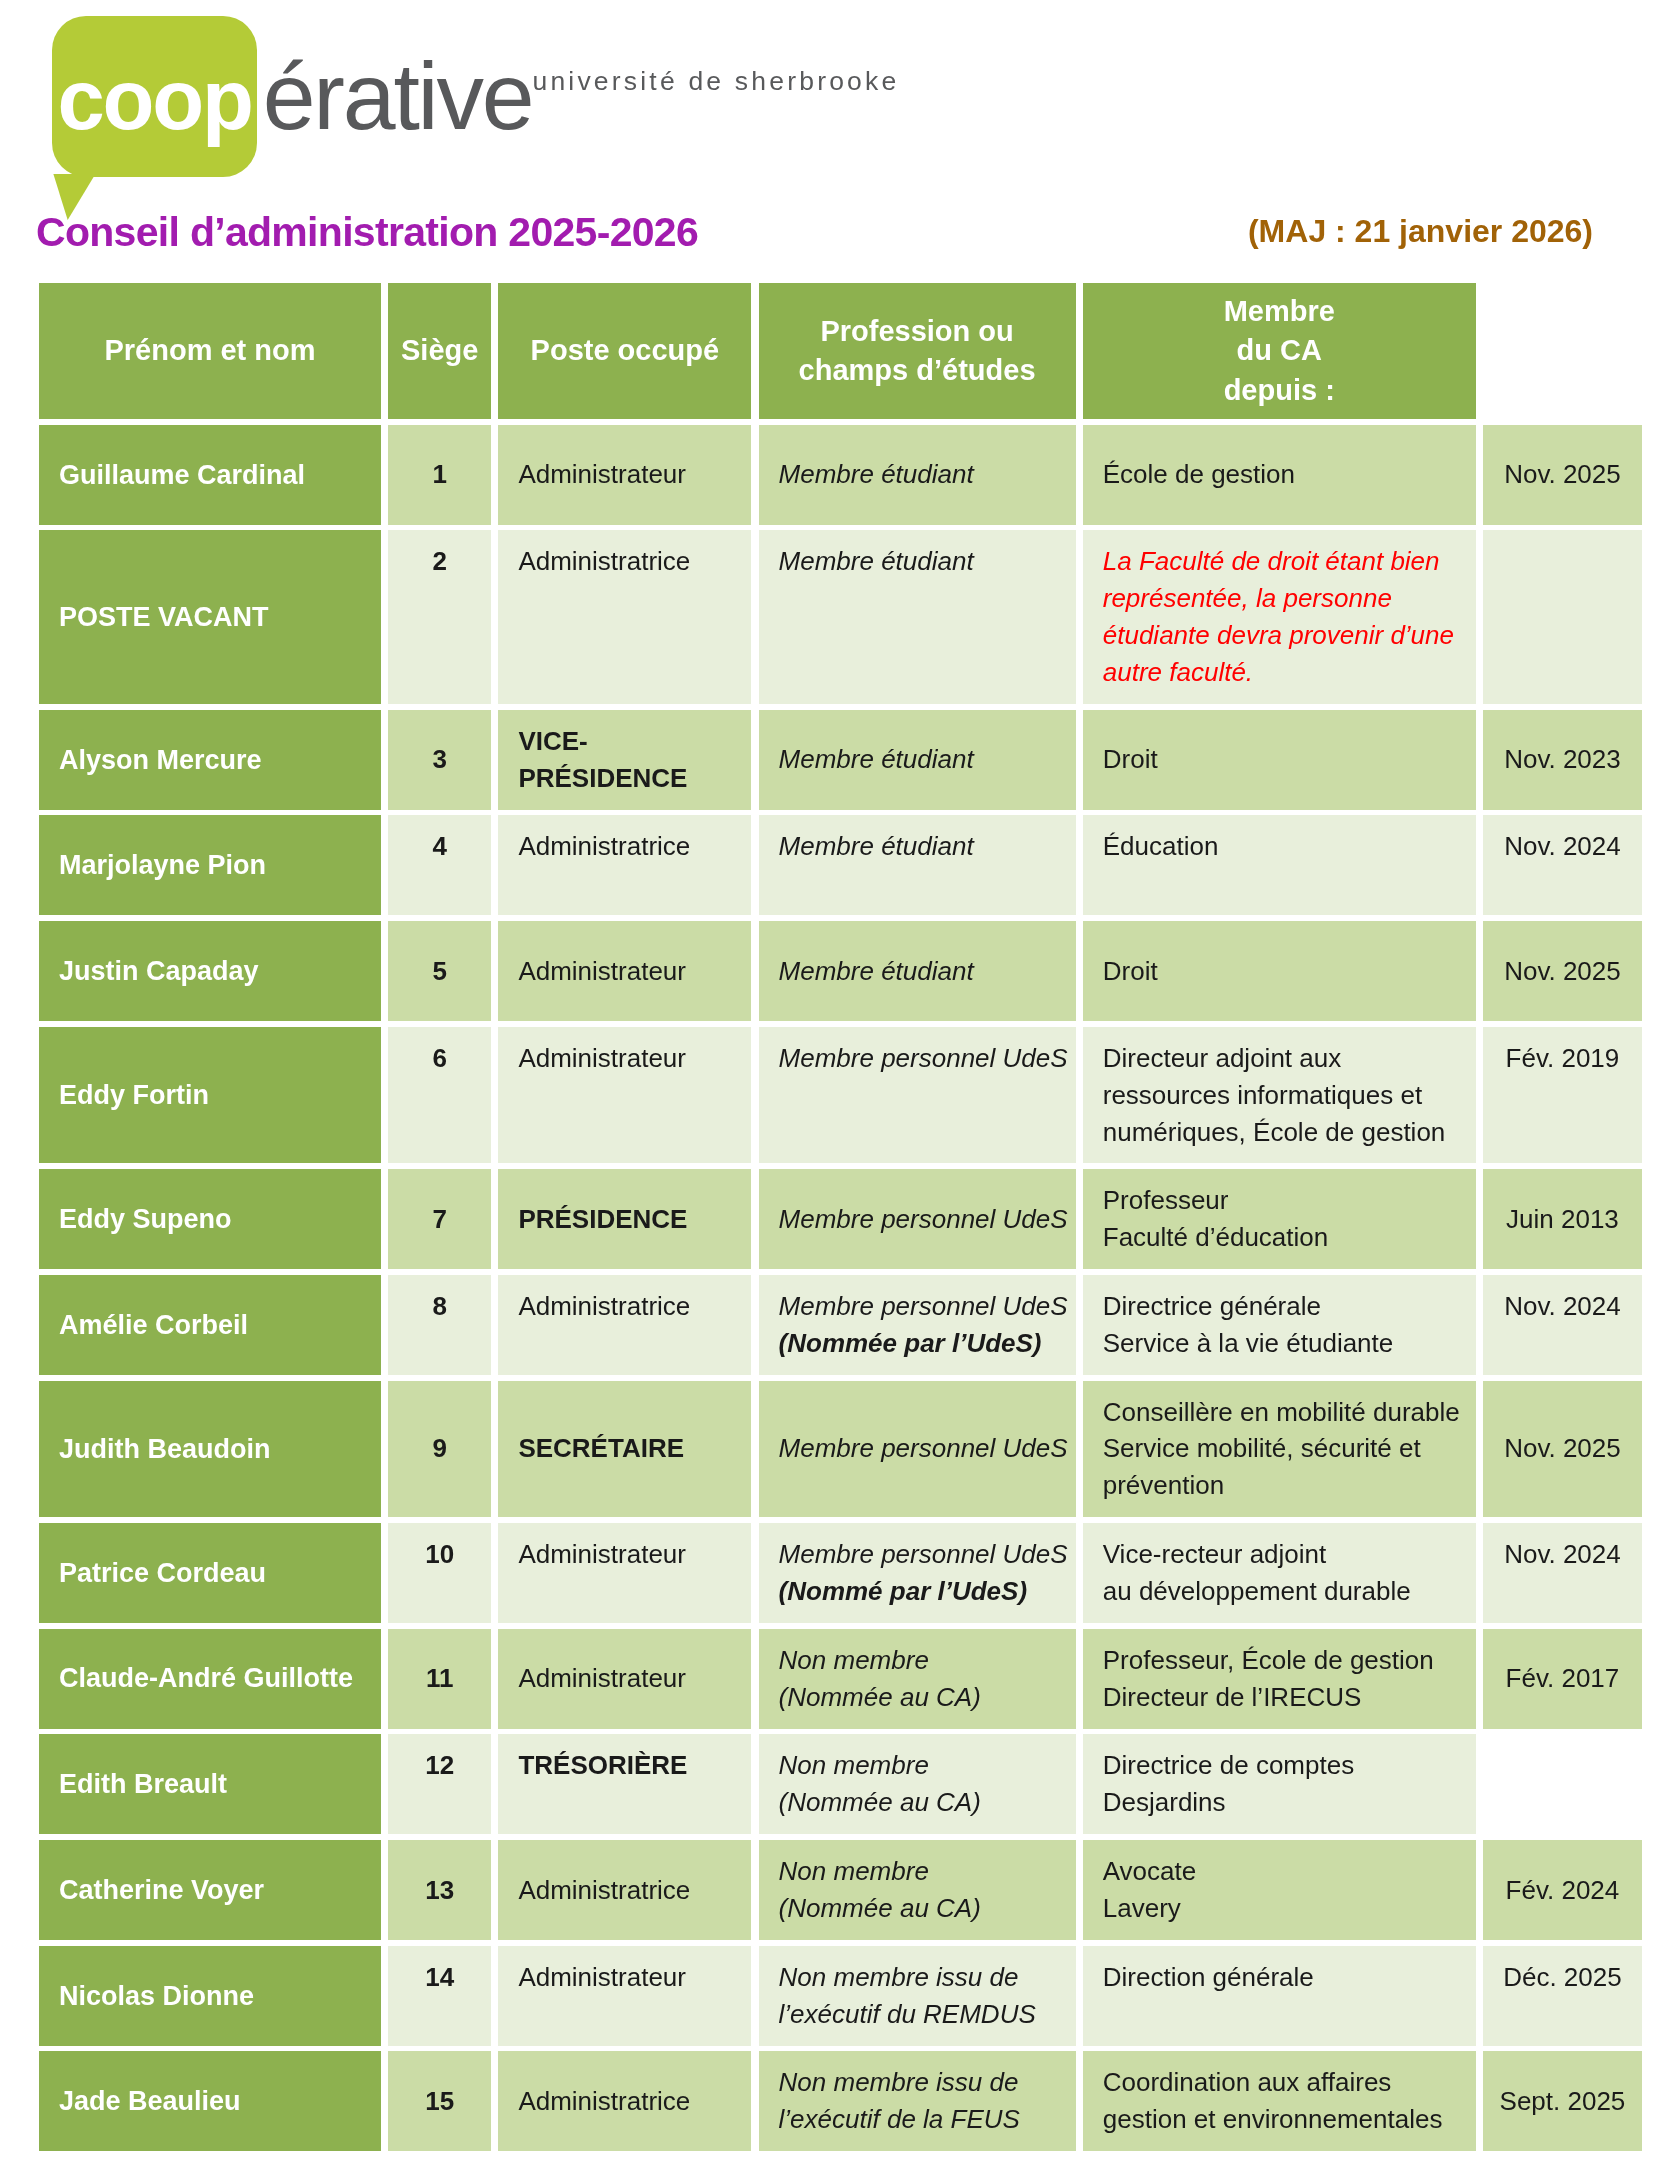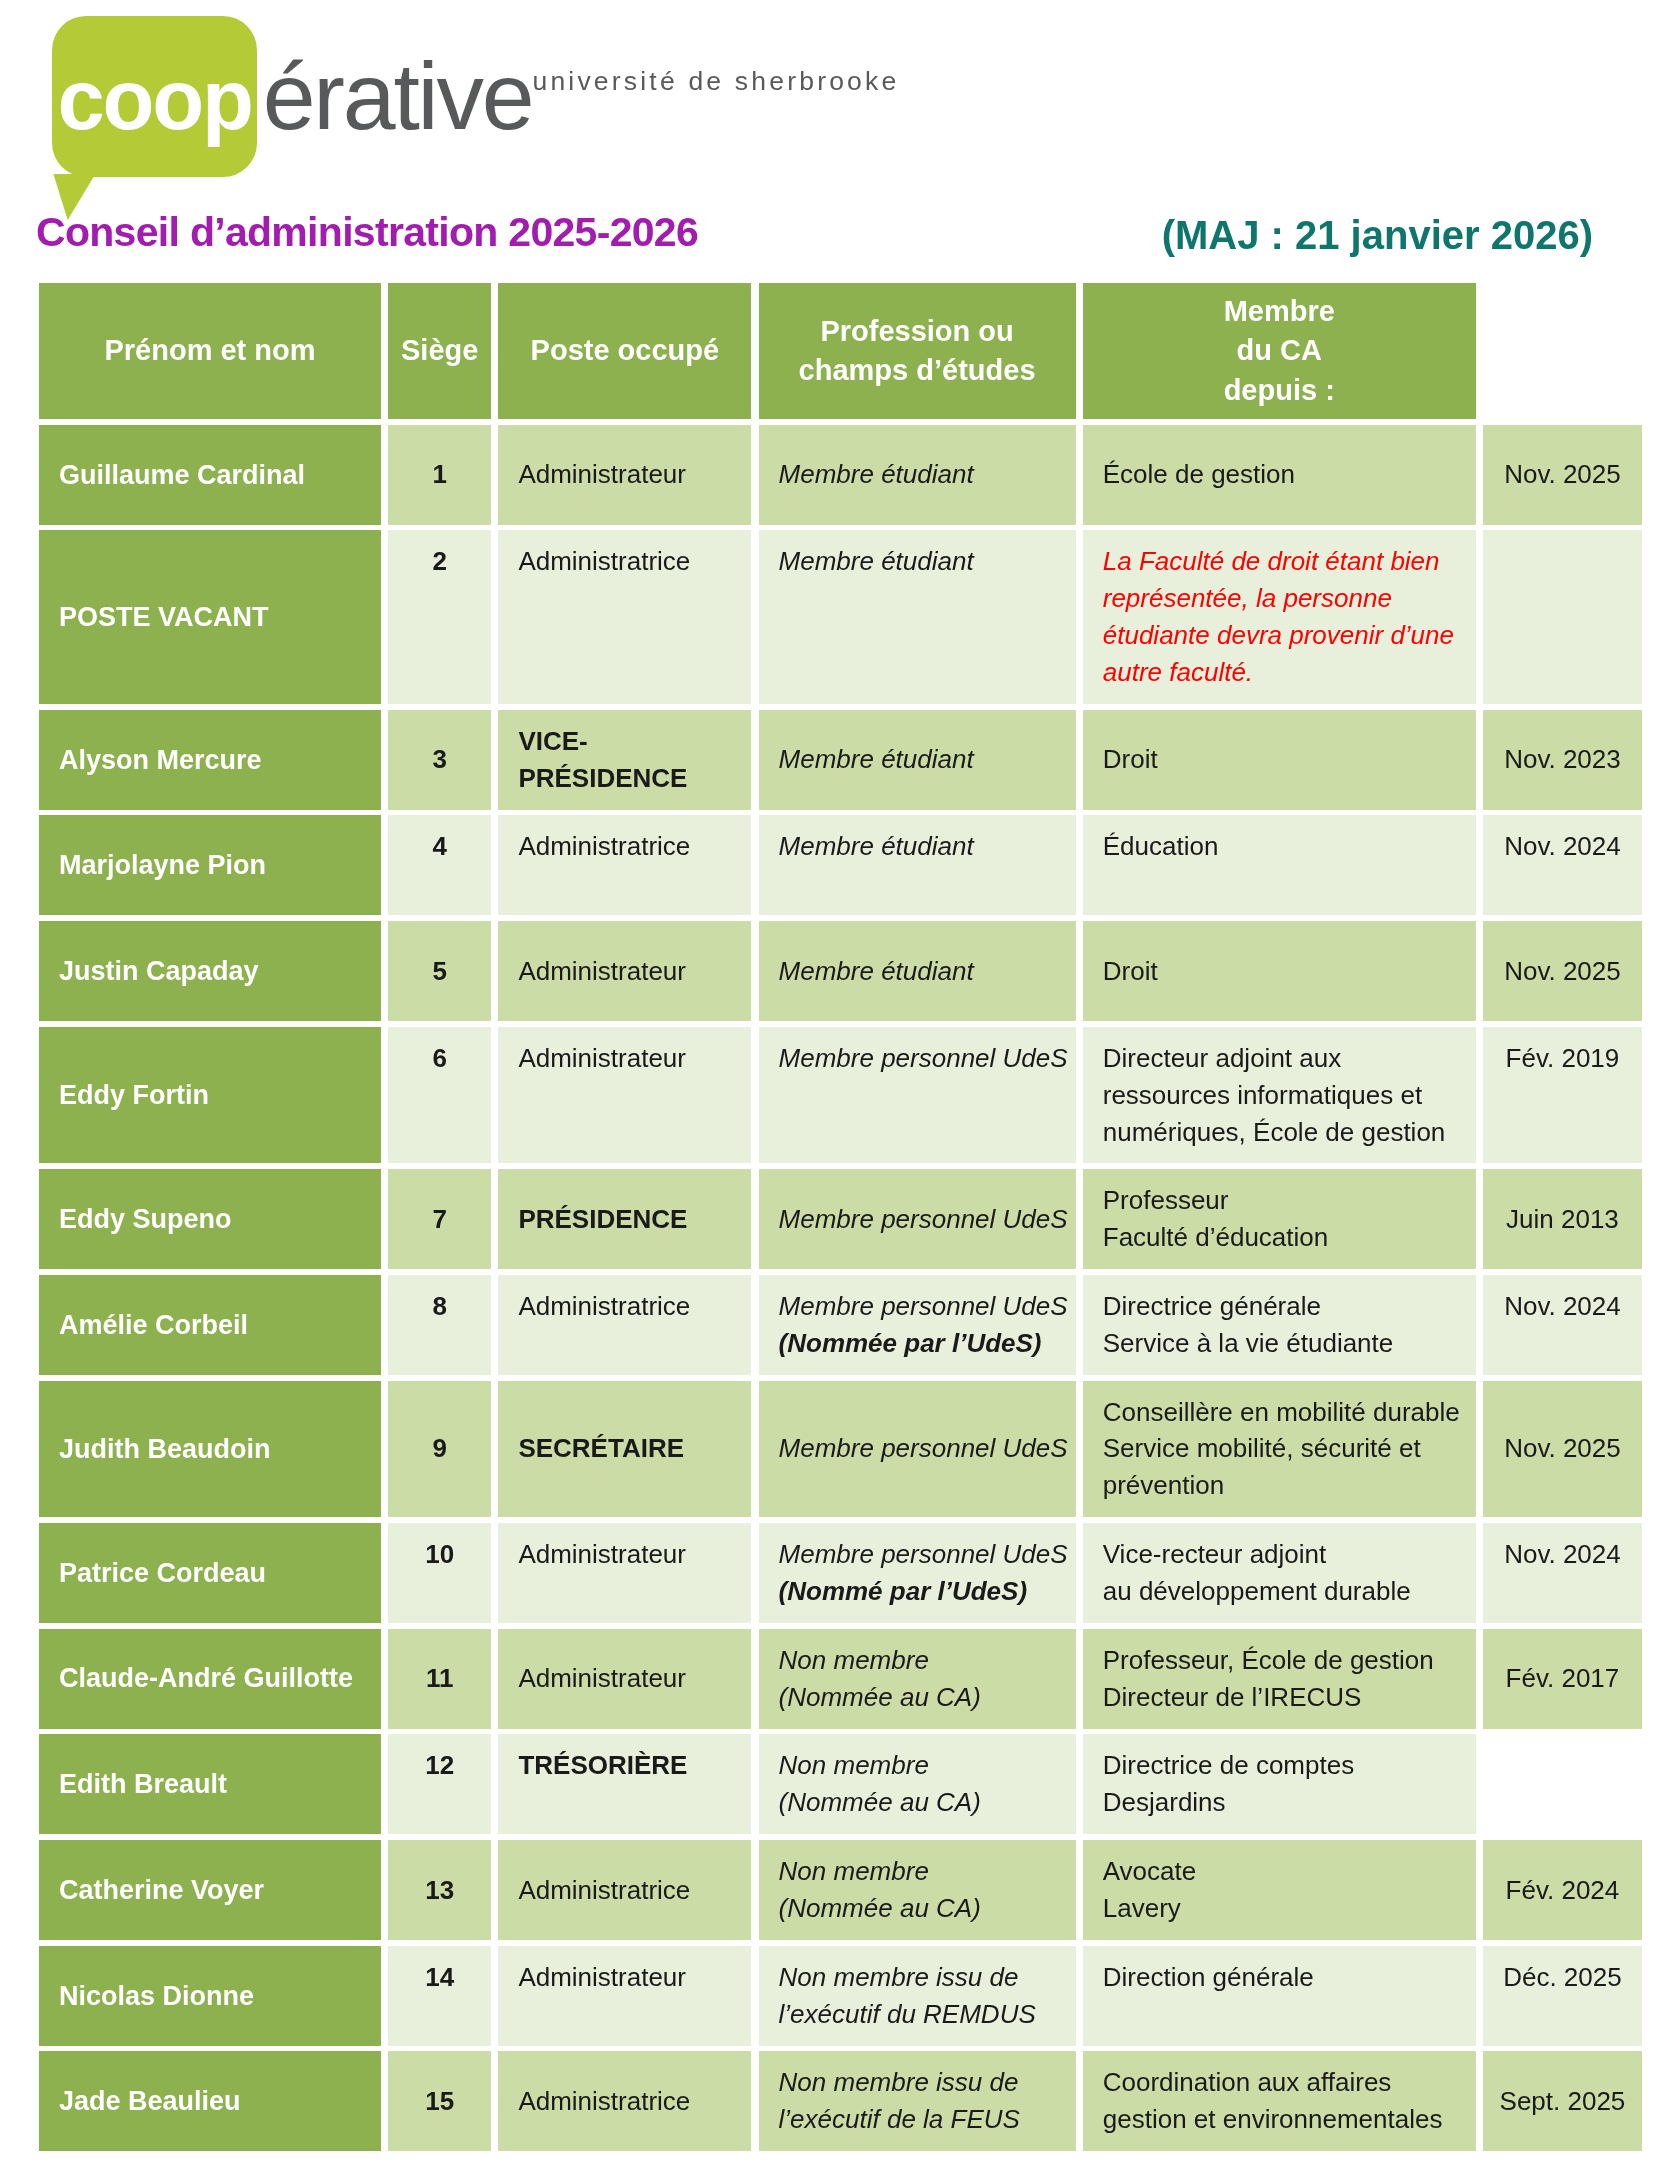--- a/index.html
+++ b/index.html
@@ -18,21 +18,21 @@
   .tail{position:absolute;left:1.4px;bottom:-43px;width:42px;height:46px;background:#b4cb37;
         clip-path:polygon(0 0,100% 0,34% 100%);}
   .logo-right{margin-left:5.7px;display:flex;flex-direction:row;padding-top:33px;}
   .erative{color:#58595b;font-size:95px;font-weight:400;letter-spacing:-2.2px;line-height:1;}
   .logo-sub{color:#58595b;font-size:26.5px;letter-spacing:3.2px;margin-top:17px;}
 
   
   .title-row{position:absolute;left:36px;right:85px;top:209px;display:flex;
              justify-content:space-between;align-items:flex-start;}
   .title-row h1{margin:0;font-size:41px;color:#a21caf;letter-spacing:-0.7px;font-weight:bold;}
-  .maj{font-size:40px;font-weight:bold;color:#0f766e;margin-top:4.3px;}
+  .maj{font-size:32px;font-weight:bold;color:#a16207;margin-top:4.3px;}
 
   
   .tbl{position:absolute;left:39px;top:283px;width:1603px;}
   .thead,.trow{display:grid;grid-template-columns:342px 103px 253px 317px 393px 159px;
                column-gap:7.2px;margin-bottom:5.7px;}
   .thead{min-height:136px;}
   .trow{min-height:100px;}
   .cell{display:flex;flex-direction:column;justify-content:center;
         padding:13px 20px;box-sizing:border-box;font-size:26px;line-height:1.42;}
   .head{background:#8db14f;color:#ffffff;font-weight:bold;font-size:29px;line-height:1.35;

